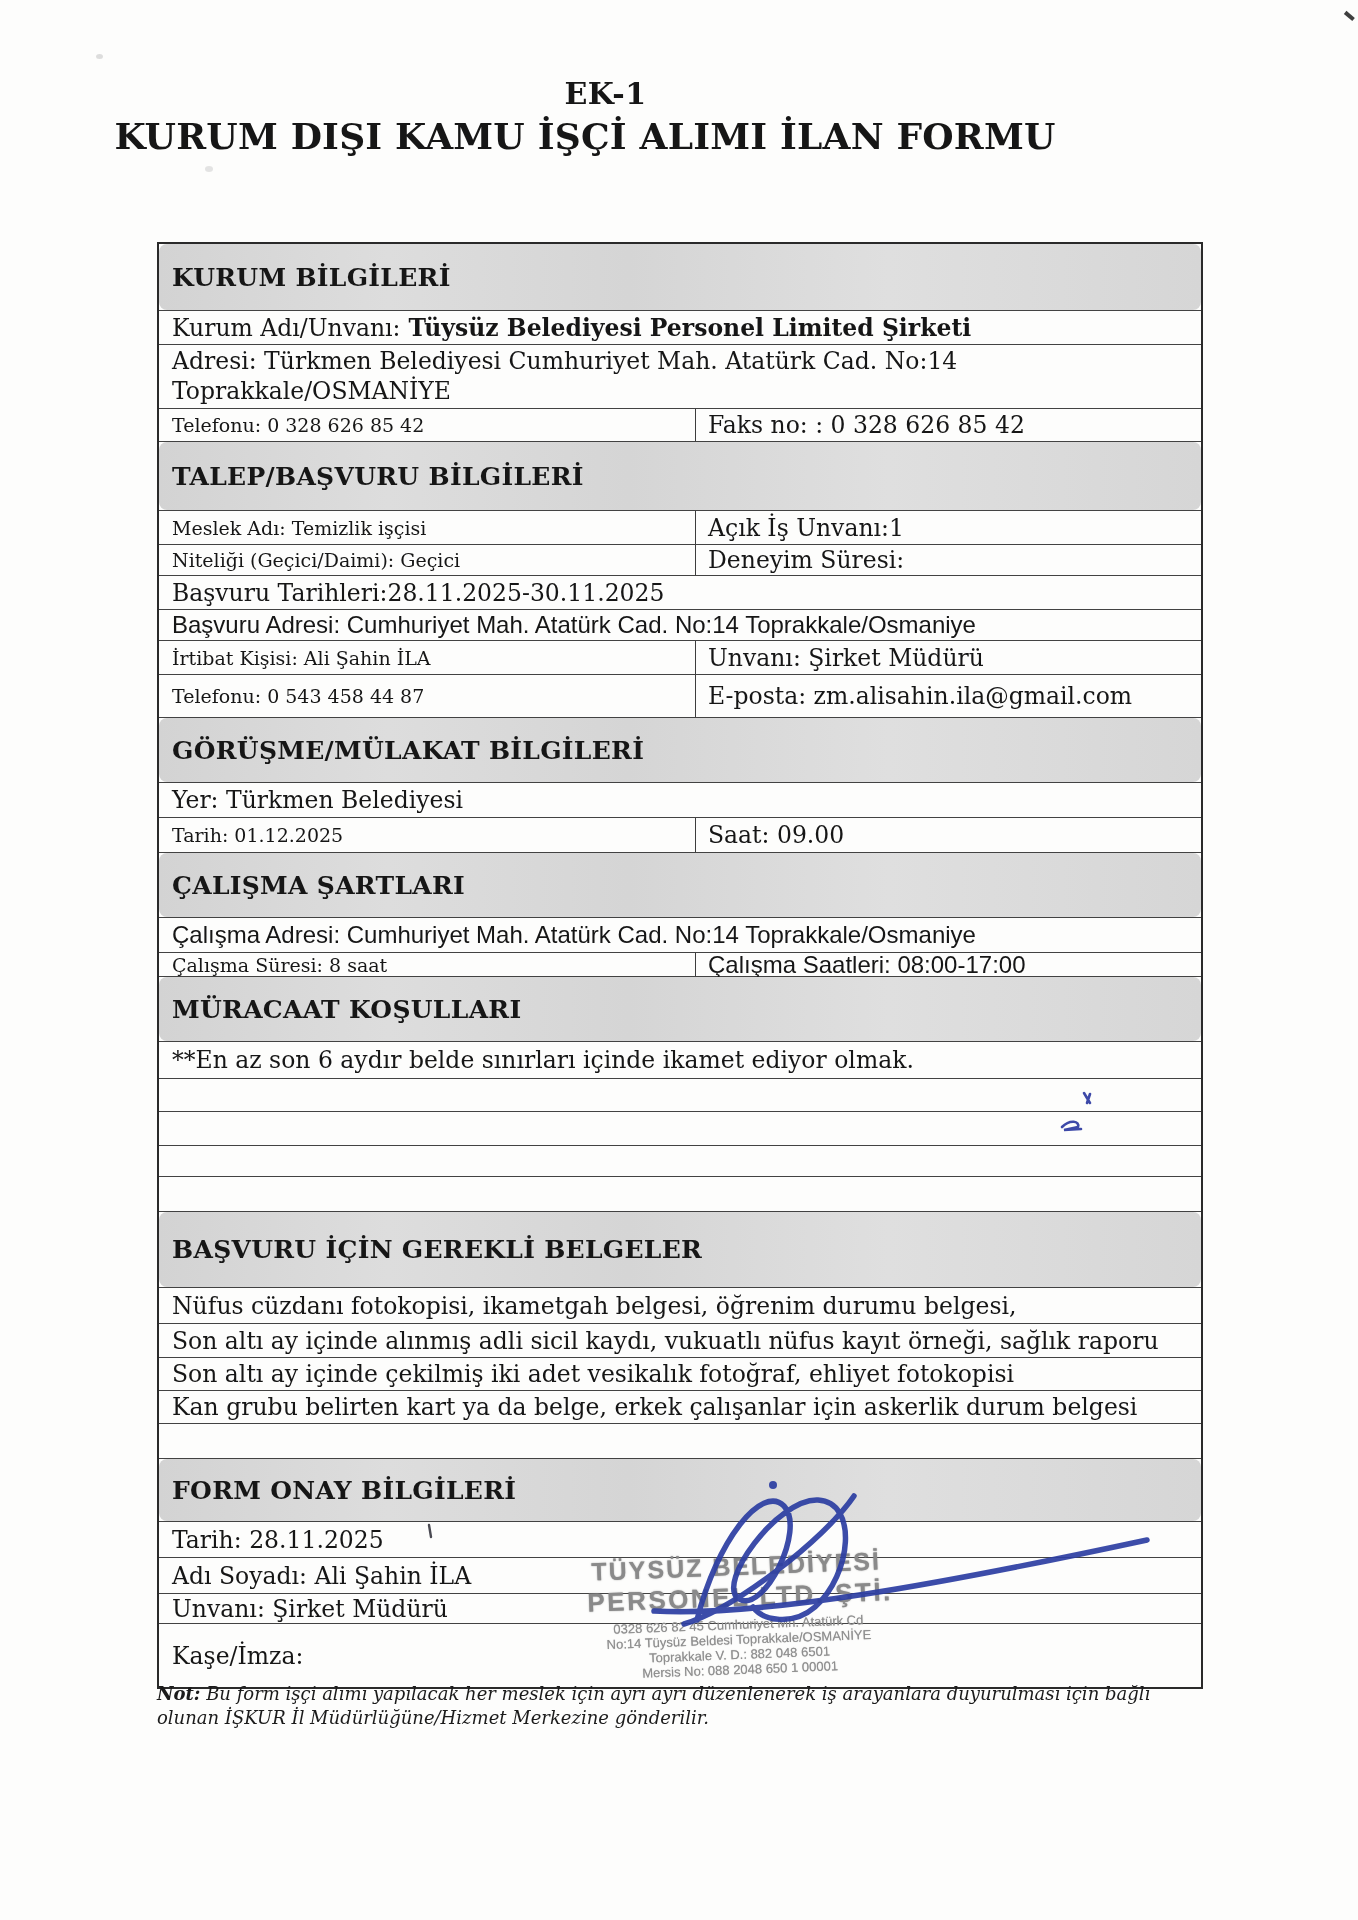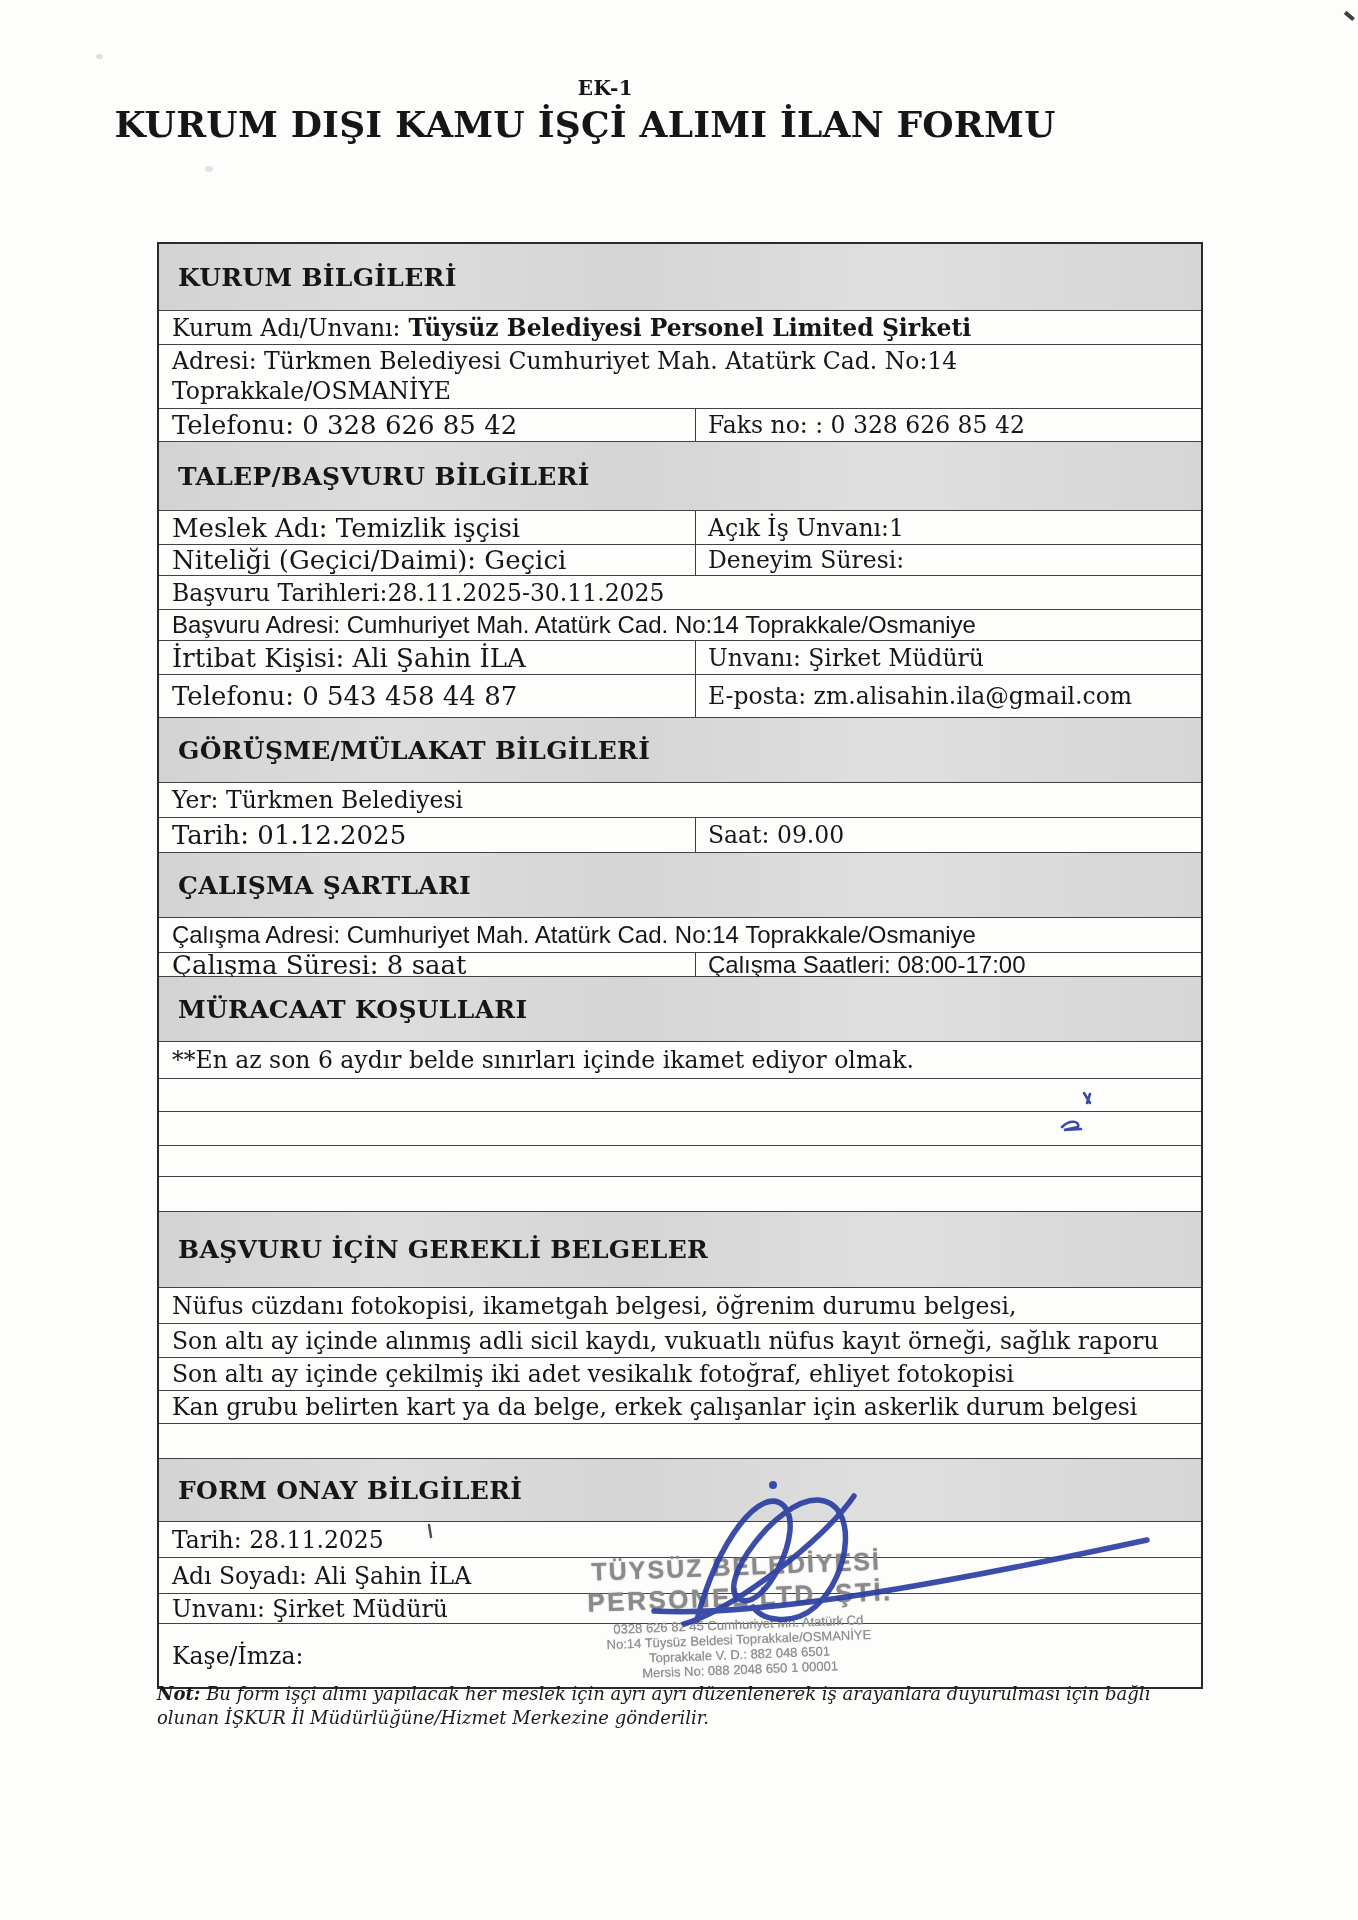--- a/index.html
+++ b/index.html
@@ -2,35 +2,35 @@
 <html><head>
 <meta charset="utf-8">
 <style>
   html,body{margin:0;padding:0;background:#ffffff;}
   .page{
     position:relative;width:1358px;height:1920px;background:#fdfdfc;overflow:hidden;
     font-family:"DejaVu Serif", serif;color:#161616;
   }
   
   .titles{position:absolute;left:0;top:76px;width:1170px;text-align:center;line-height:1.2;}
-  .t1{font-size:20px;font-weight:700;letter-spacing:.5px;padding-left:41px;}
+  .t1{font-size:30px;font-weight:700;letter-spacing:.5px;padding-left:41px;}
   .t2{font-size:36px;font-weight:700;letter-spacing:.2px;margin-top:3px;}
   
   .tbl{
     position:absolute;left:157px;top:242px;width:1046px;
     border:2.5px solid #2a2a2a;box-sizing:border-box;background:transparent;
   }
   .row{display:flex;align-items:stretch;border-top:1.8px solid #424242;box-sizing:border-box;}
   .row:first-child{border-top:none;}
   .band{
     background:linear-gradient(90deg,#d3d3d3,#dddddd 22%,#d5d5d5 45%,#dfdfdf 70%,#d6d6d6 100%);
     font-weight:700;font-size:25px;letter-spacing:.3px;
-    display:flex;align-items:center;padding-left:19px;box-sizing:border-box;flex:1;
-  }
-  .cl{width:536px;display:flex;align-items:center;padding:0 10px 0 13px;box-sizing:border-box;font-size:26px;}
+    display:flex;align-items:center;padding-left:13px;box-sizing:border-box;flex:1;border-radius:8px;
+  }
+  .cl{width:536px;display:flex;align-items:center;padding:0 10px 0 13px;box-sizing:border-box;font-size:19px;}
   .cr{flex:1;border-left:1.8px solid #3d3d3d;display:flex;align-items:center;padding:0 8px 0 12px;box-sizing:border-box;font-size:23.5px;}
   .full{flex:1;display:flex;align-items:center;padding:0 10px 0 13px;box-sizing:border-box;font-size:23.5px;}
   .two-line{flex-direction:column;align-items:flex-start;justify-content:center;line-height:1.25;}
   .sans{font-family:"Liberation Sans", sans-serif;font-size:24px;}
   .bv{font-weight:700;margin-left:8px;}
   
   .note{
     position:absolute;left:157px;top:1682px;width:1056px;
     font-style:italic;font-size:18px;line-height:1.32;color:#1b1b1b;
   }

